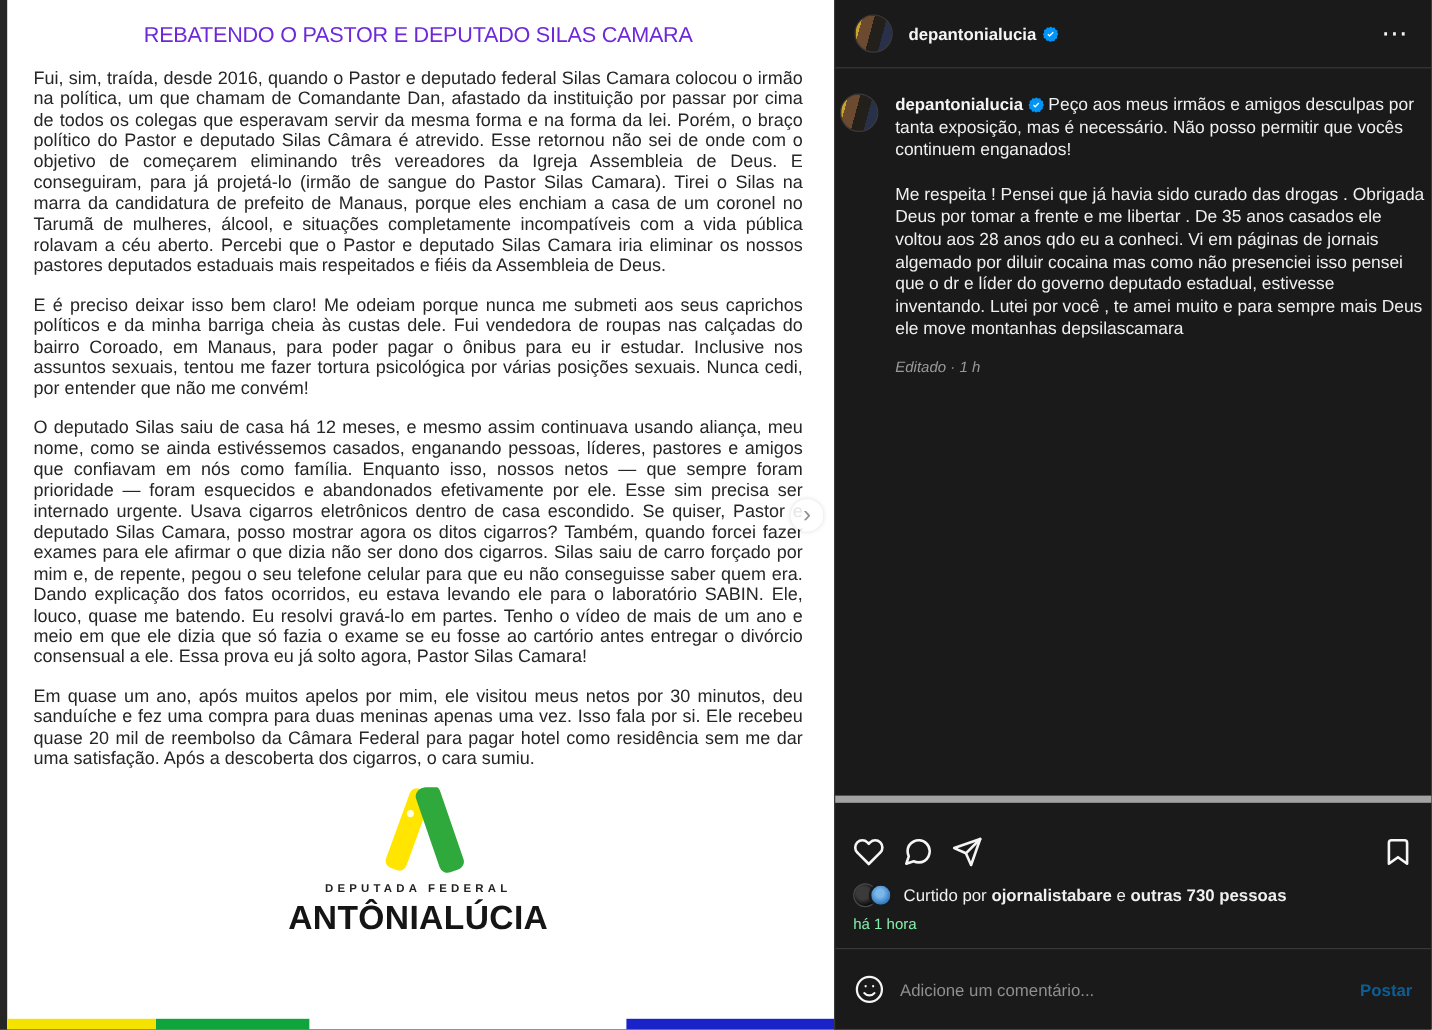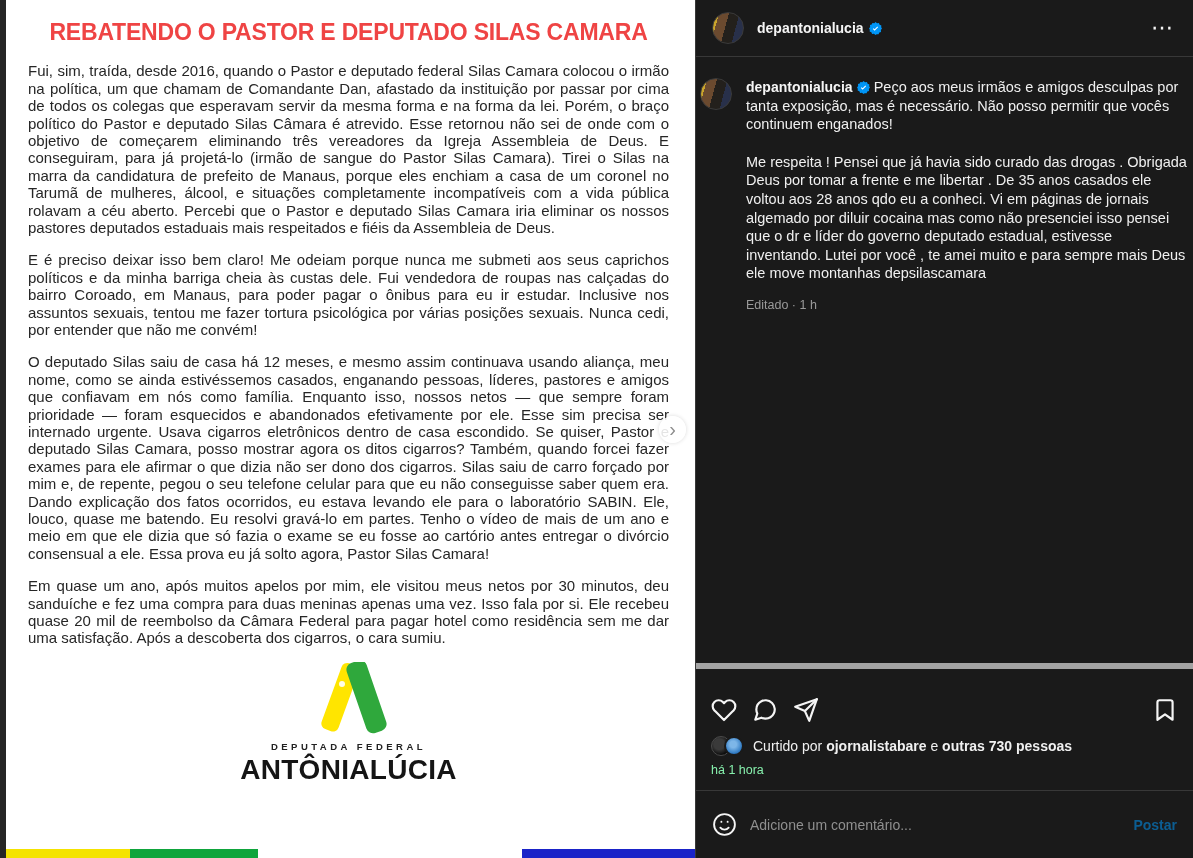--- a/index.html
+++ b/index.html
@@ -13,21 +13,21 @@
   
   .media-pane { position:relative; width:695px; flex:none; background:#262626; height:858px; }
   .doc {
     position:absolute; left:6px; top:0; right:0; bottom:0;
     background:#ffffff; color:#262626;
     padding:12px 26px 0 22px;
     font-size:15px; line-height:17.4px; text-align:justify;
     overflow:hidden;
   }
   .doc h1 {
-    font-size:23px; line-height:1.1; font-weight:700; color:#ef4444;
+    font-size:18px; line-height:1.1; font-weight:400; color:#6d28d9;
     text-align:center; letter-spacing:-0.2px; margin:8px 0 17px;
   }
   .doc p { margin-bottom:15px; }
   .logo { text-align:center; margin-top:4px; line-height:1; }
   .logo svg { display:block; margin:0 auto 2px; }
   .logo-role { font-size:9.5px; font-weight:700; letter-spacing:3.5px; color:#222; margin-bottom:5px; }
   .logo-name { font-size:28px; font-weight:800; letter-spacing:0.3px; color:#151515; margin-bottom:5px; }
   .bars { position:absolute; left:0; right:0; bottom:0; height:9px; display:flex; }
   .bars .b0 { width:124px; } .bars .b1 { width:128px; } .bars .b2 { flex:1; } .bars .b3 { width:173px; }
   .next-btn {
@@ -56,21 +56,21 @@
   .badge { width:13px; height:13px; display:inline-block; flex:none; }
   .more-btn {
     margin-left:auto; background:none; border:none; color:#f5f5f5;
     font-size:22px; line-height:1; cursor:pointer; padding:4px;
   }
 
   .comments { flex:1; padding:21px 4px 0; overflow:hidden; }
   .caption-row { display:flex; align-items:flex-start; }
   .caption-body { margin-left:14px; font-size:14.5px; line-height:18.6px; color:#f0f0f0; min-width:0; }
   .caption-body .p2 { margin-top:19px; }
-  .caption-meta { margin-top:13px; font-size:12.5px; color:#9a9a9a; }
+  .caption-meta { margin-top:13px; font-size:12.5px; color:#9a9a9a;font-style:italic; }
 
   .actions { flex:none; border-top:6px solid #a3a3a3; padding:28px 15px 0; }
   .icon-row { display:flex; align-items:center; gap:15px; }
   .icon-btn { background:none; border:none; padding:0; cursor:pointer; color:#f5f5f5; display:flex; }
   .icon-btn svg { width:26px; height:26px; stroke:#f5f5f5; fill:none; stroke-width:2; stroke-linecap:round; stroke-linejoin:round; }
   .icon-btn.save { margin-left:auto; }
   .likes-row { display:flex; align-items:center; margin-top:13px; font-size:14px; color:#f0f0f0; }
   .likers { display:flex; margin-right:9px; }
   .lk { width:20px; height:20px; border-radius:50%; flex:none; }
   .lk1 { background:radial-gradient(circle at 40% 40%, #3a3a3a 0 35%, #050505 75%); border:1px solid #4a4a4a; }

